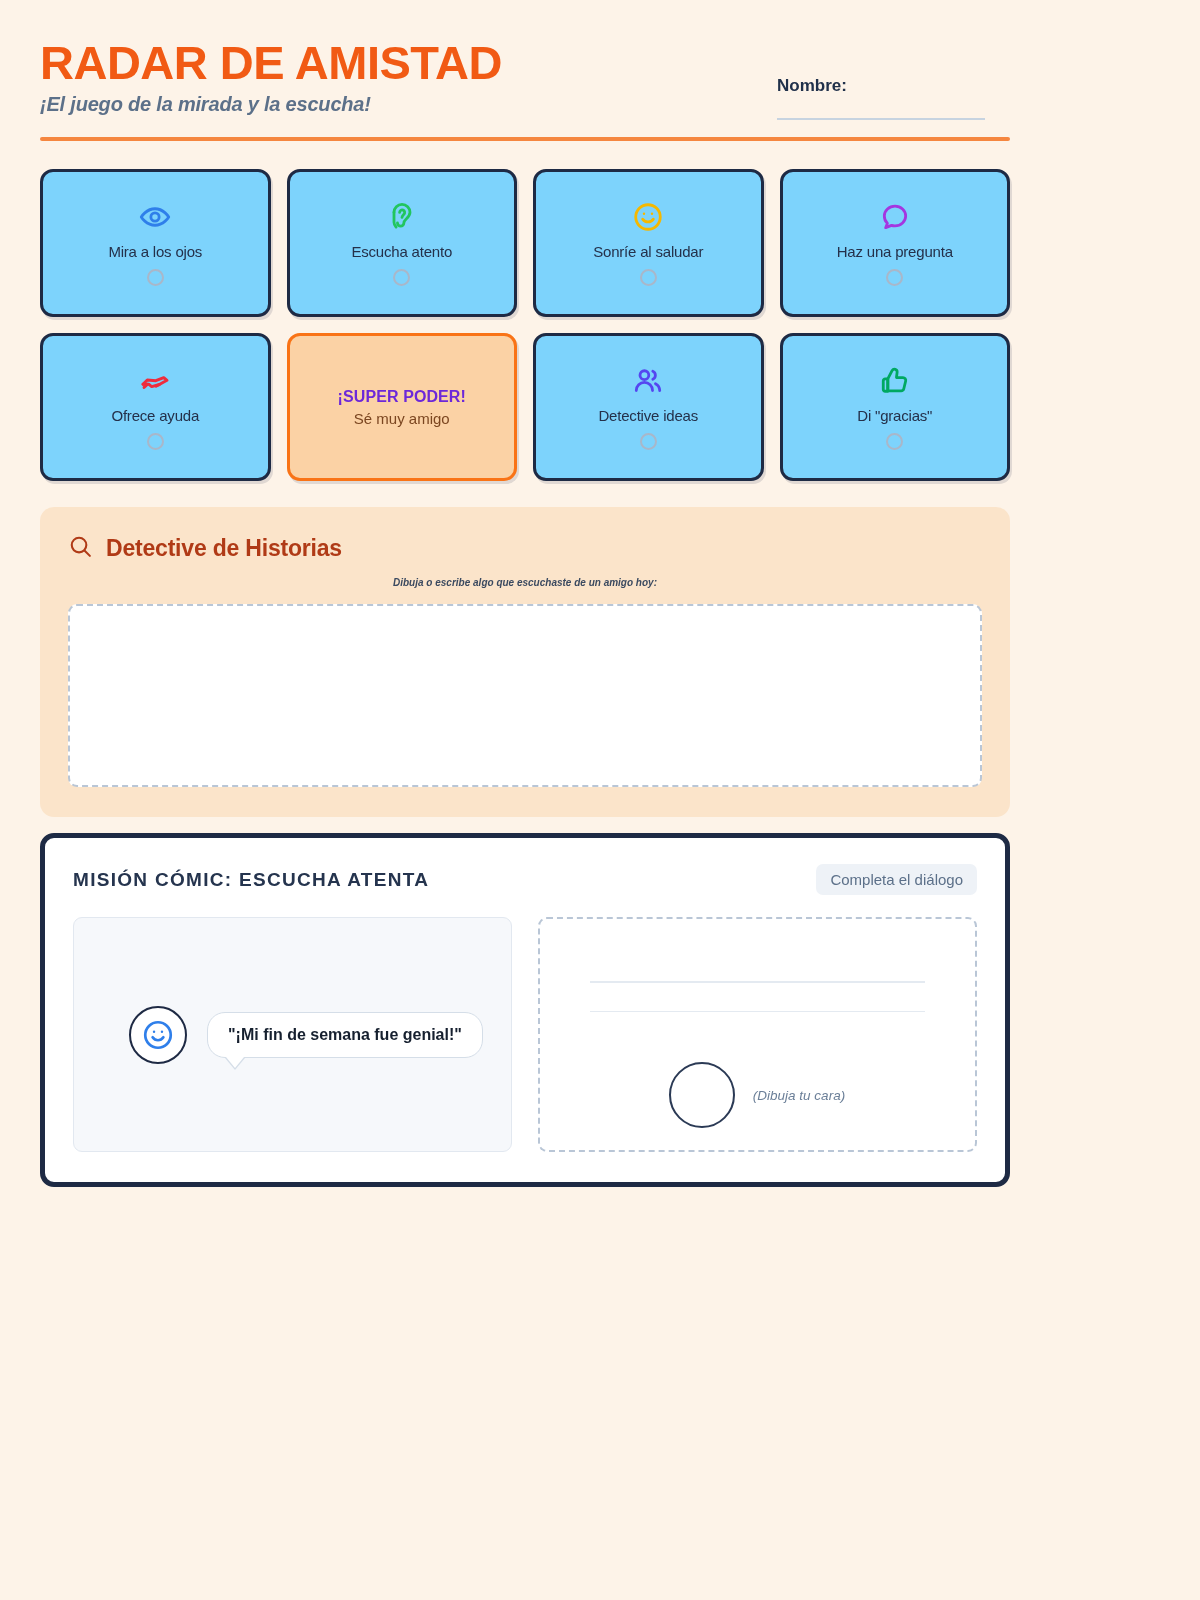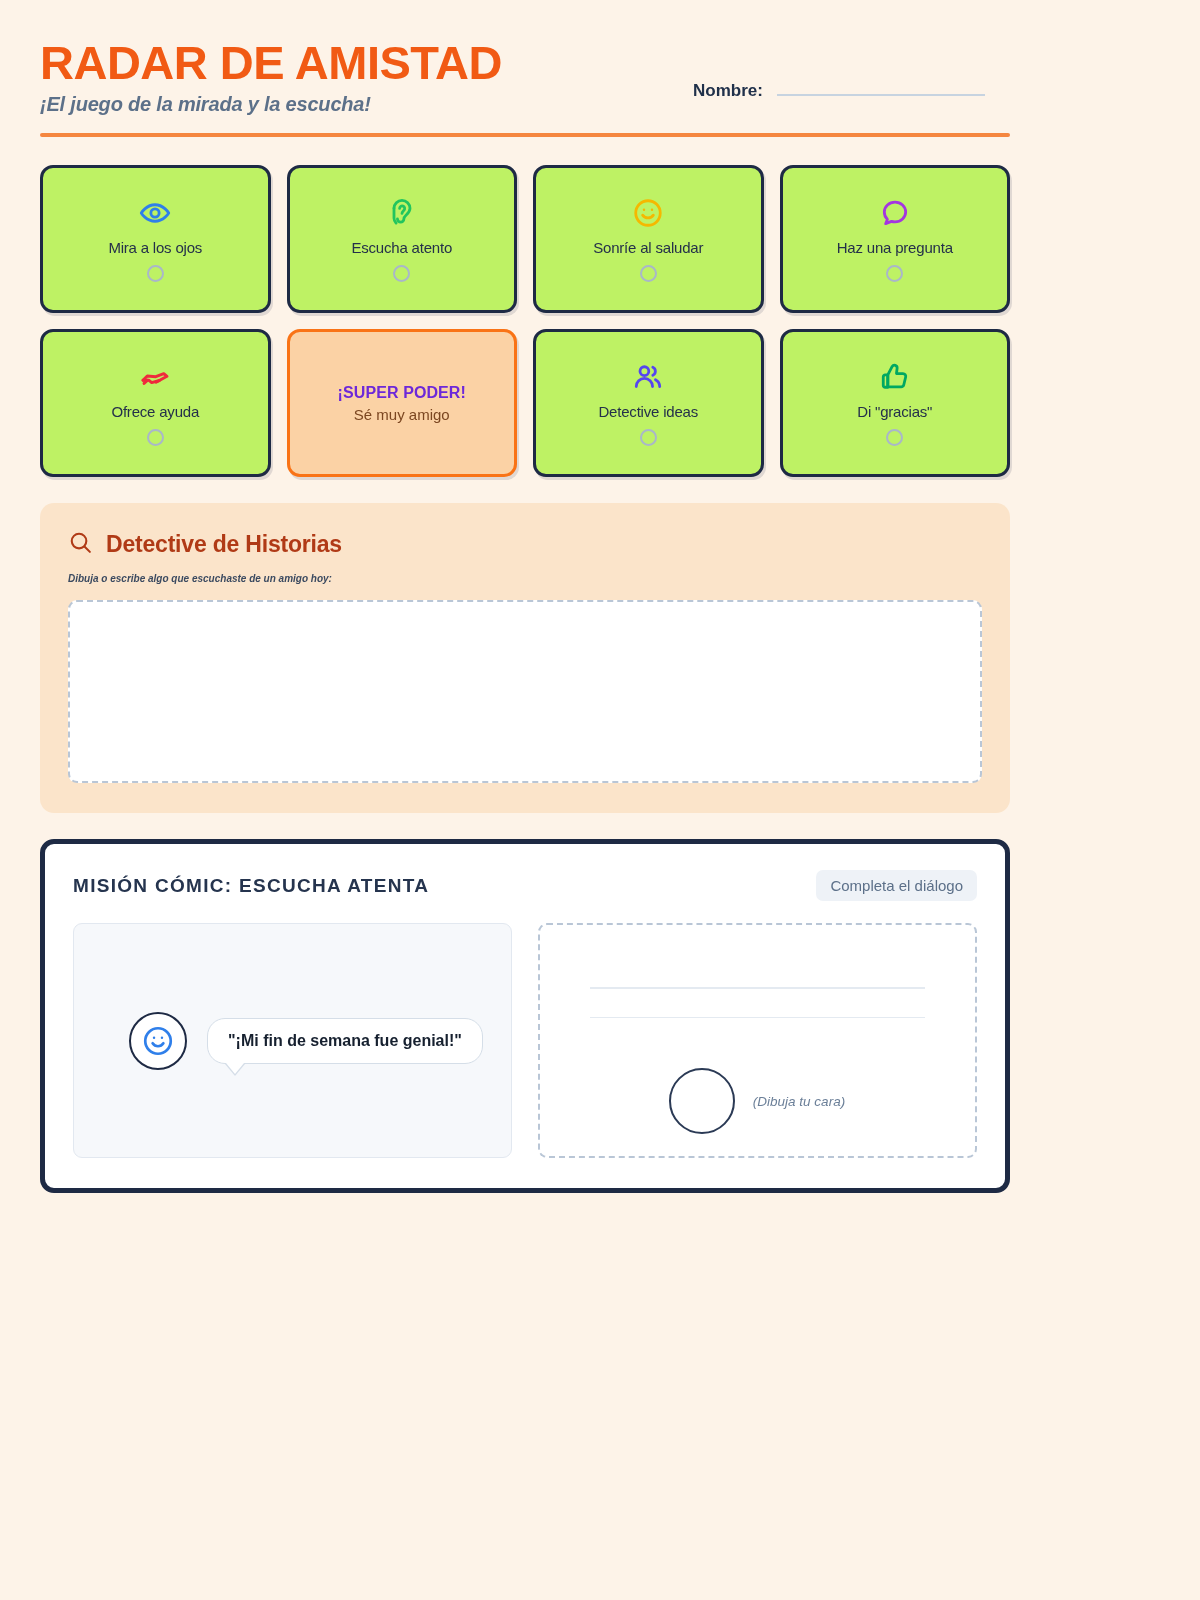--- a/index.html
+++ b/index.html
@@ -38,23 +38,24 @@
     font-size: 20px;
     font-style: italic;
     font-weight: bold;
     color: #5C7089;
     margin-top: 6px;
     letter-spacing: -0.2px;
   }
   .name-area {
     display: flex;
     align-items: baseline;
-    gap: 14px;
+    gap: 4px;
     margin-top: 38px;
     margin-right: 25px;
+    flex-direction: column;
   }
   .name-label {
     font-size: 17px;
     font-weight: bold;
     color: #20304A;
   }
   .name-line {
     width: 208px;
     border-bottom: 2px solid #C7D3E0;
     height: 20px;
@@ -67,21 +68,21 @@
   }
 
   
   .grid {
     display: grid;
     grid-template-columns: repeat(4, 1fr);
     gap: 16px;
     margin-top: 28px;
   }
   .card {
-    background: #bef264;
+    background: #7dd3fc;
     border: 3px solid #1E2A44;
     border-radius: 13px;
     height: 148px;
     display: flex;
     flex-direction: column;
     align-items: center;
     justify-content: center;
     gap: 9px;
     box-shadow: 2px 3px 0 rgba(30,42,68,0.13);
   }
@@ -114,20 +115,21 @@
     font-size: 15px;
     color: #7B4620;
   }
 
   
   .detective {
     margin-top: 26px;
     background: #FBE4CA;
     border-radius: 14px;
     padding: 27px 28px 30px 28px;
+    text-align: center;
   }
   .det-head {
     display: flex;
     align-items: center;
     gap: 13px;
   }
   .det-title {
     font-size: 23px;
     font-weight: bold;
     color: #B03A16;
@@ -143,21 +145,21 @@
   .det-box {
     margin-top: 16px;
     height: 183px;
     background: #FFFFFF;
     border: 2px dashed #B9C6D6;
     border-radius: 9px;
   }
 
   
   .comic {
-    margin-top: 26px;
+    margin-top: 16px;
     background: #FFFFFF;
     border: 5px solid #1E2A44;
     border-radius: 14px;
     padding: 26px 28px 30px 28px;
   }
   .comic-head {
     display: flex;
     align-items: center;
     justify-content: space-between;
   }

